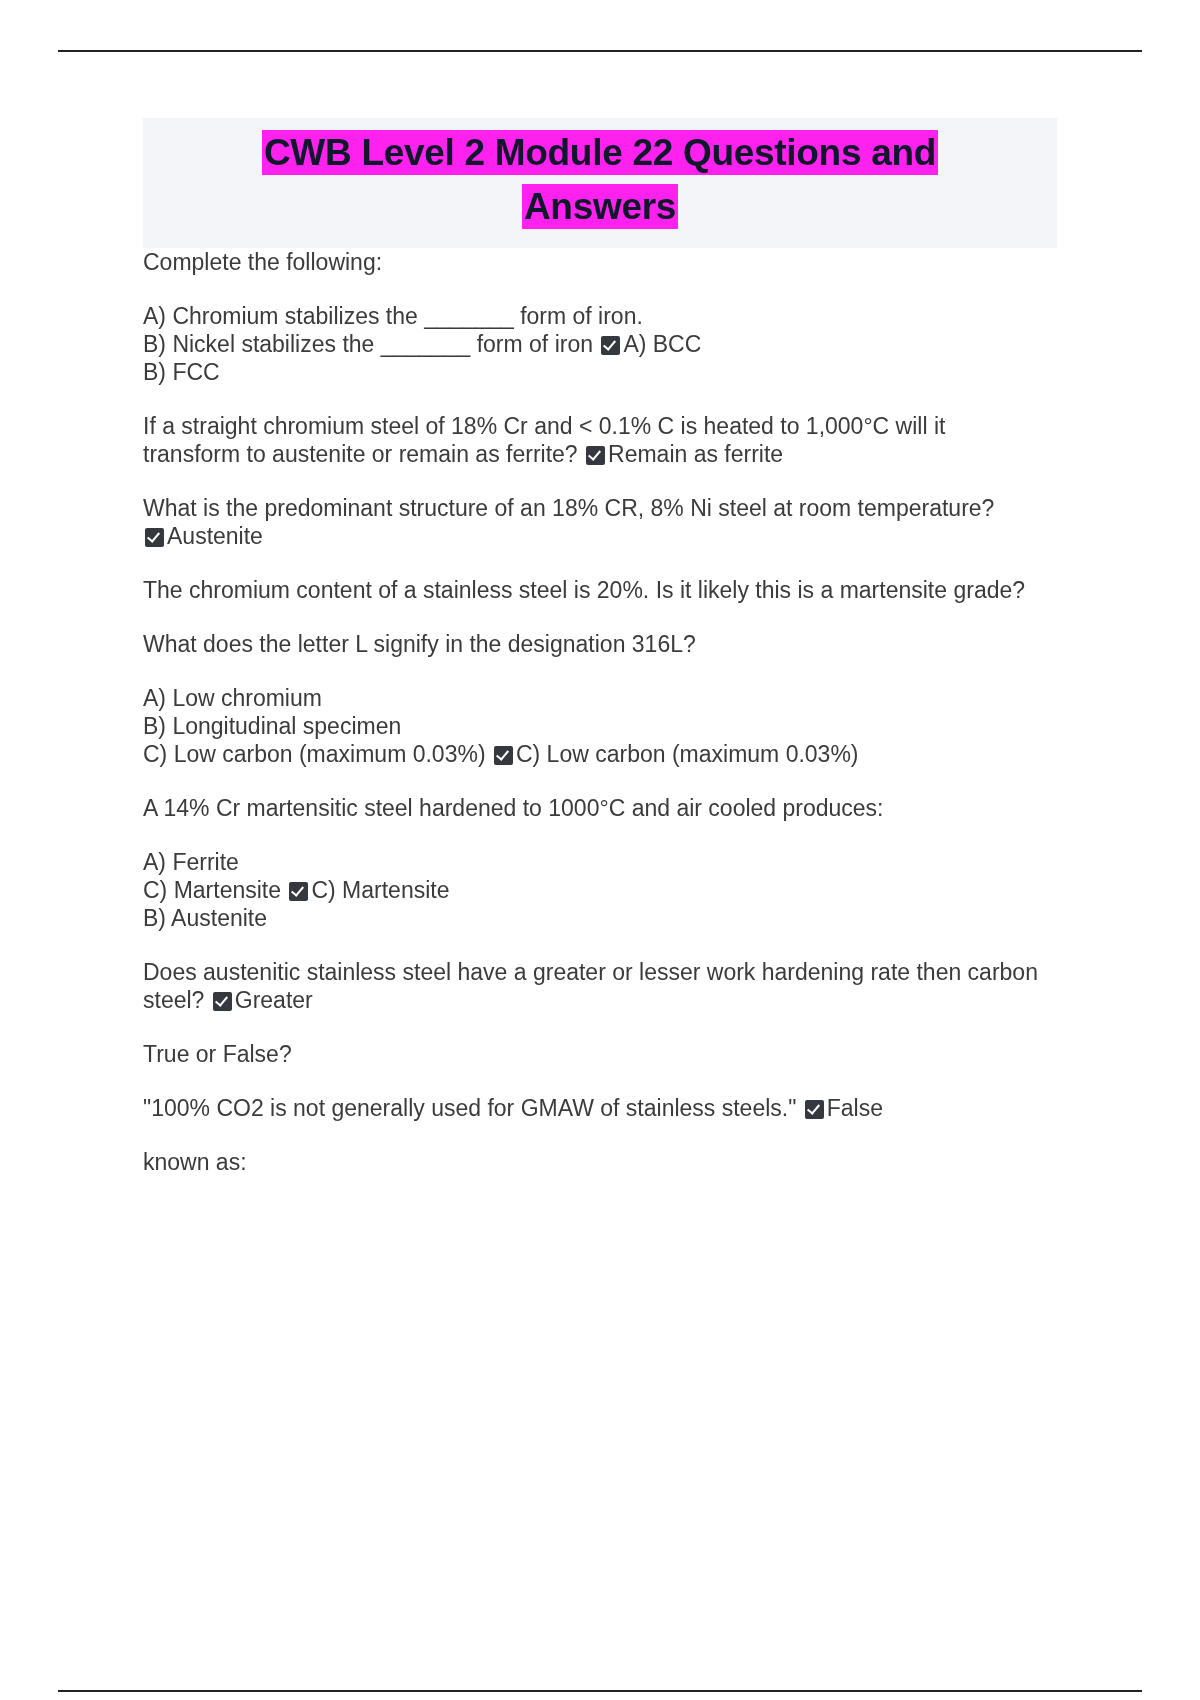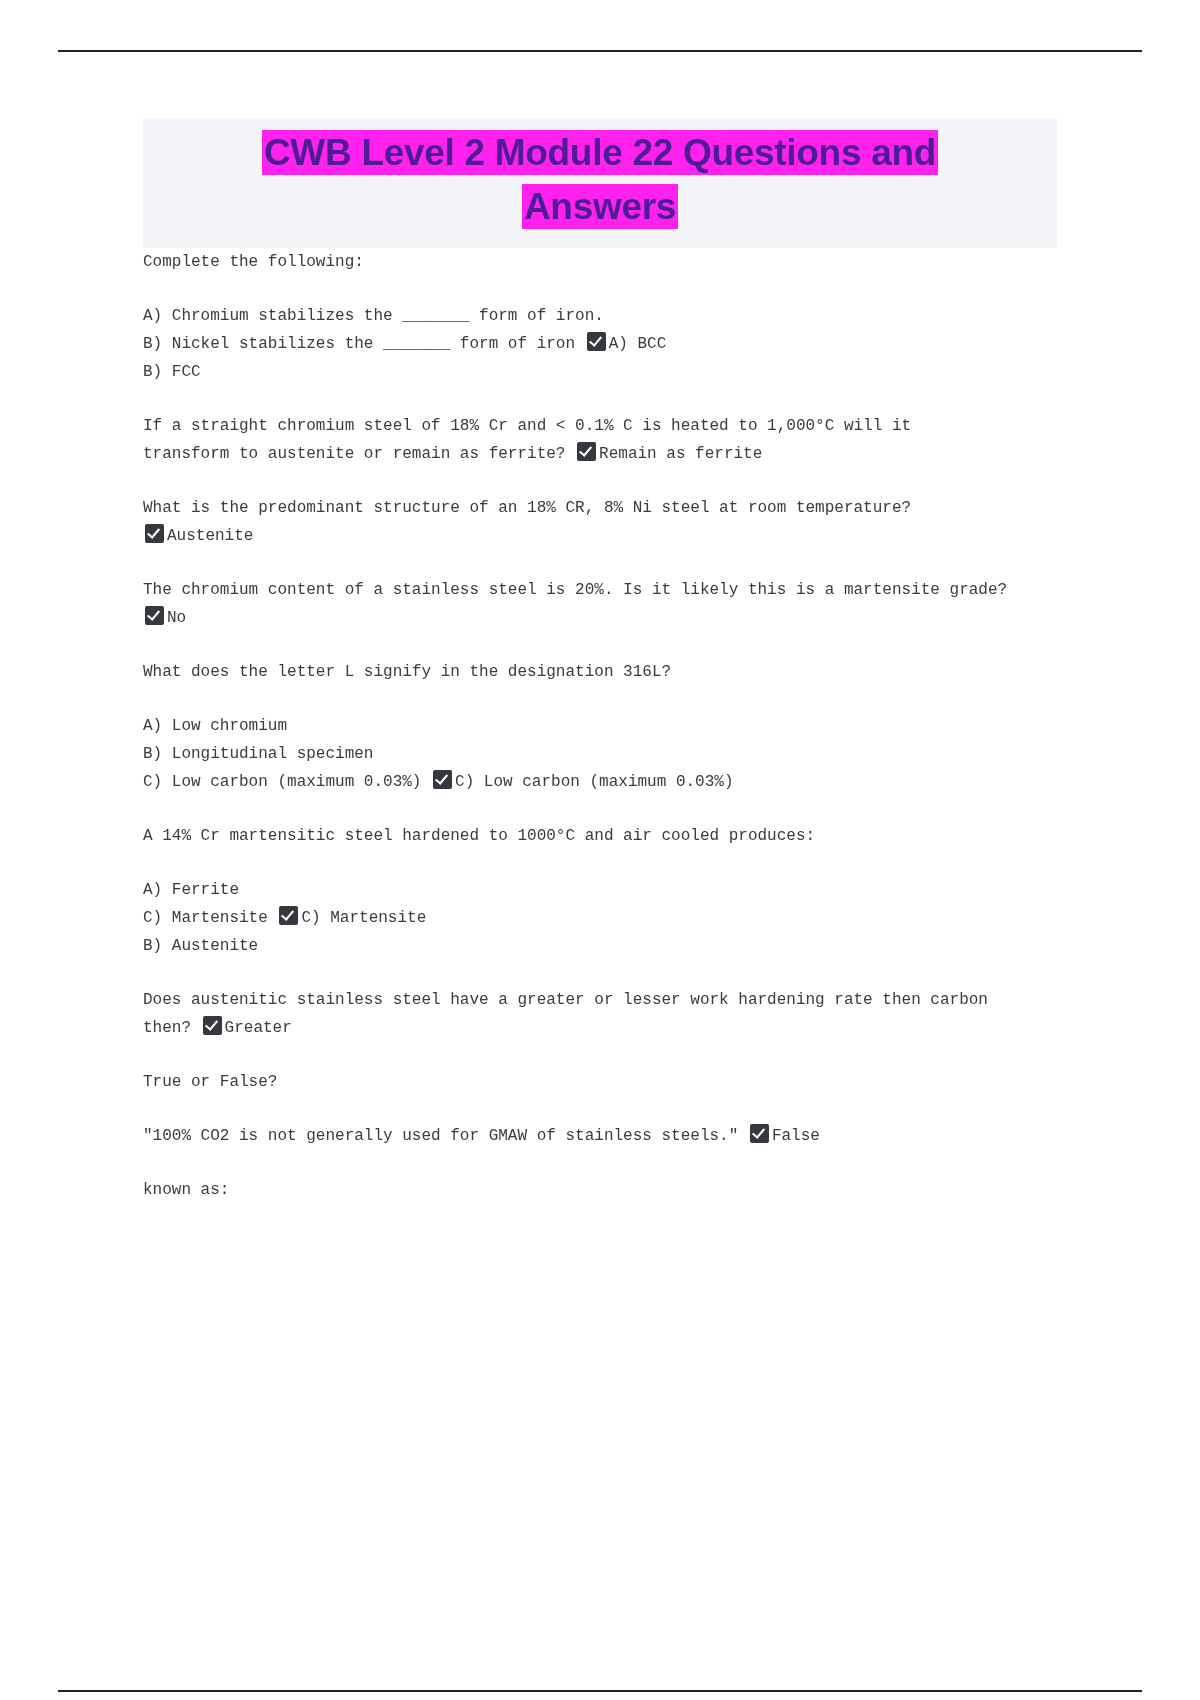--- a/index.html
+++ b/index.html
@@ -41,38 +41,37 @@
     text-align: center;
   }
   .title-block {
     background: #f4f5f9;
     padding: 8px 0 14px 0;
   }
   .title-line {
     font-size: 37px;
     font-weight: bold;
     line-height: 54px;
-    color: #4c1d95;
+    color: #0f172a;
     letter-spacing: -0.3px;
   }
   .hl {
     background: #ff22ee;
     padding: 2px 2px;
   }
   .content {
     margin: 0 auto;
     padding: 0 85px;
     max-width: 1030px;
   }
   .para {
-    font-size: 16px;
+    font-size: 23px;
     line-height: 28px;
     color: #3b3b3b;
     margin: 0 0 26px 0;
-    font-family: Liberation Mono, monospace;
   }
   .para-lines div { margin: 0; }
   .ans {
     white-space: nowrap;
     text-align: center;
   }
   .cb {
     display: inline-block;
     width: 19px;
     height: 19px;
@@ -120,41 +119,40 @@
       <div class="para para-lines">
         <div><span>If a straight chromium steel of 18% Cr and &lt; 0.1% C is heated to 1,000°C will it</span></div>
         <div><span>transform to austenite or remain as ferrite? </span><span class="ans"><span class="cb"></span><span>Remain as ferrite</span></span></div>
       </div>
       <div class="para para-lines">
         <div><span>What is the predominant structure of an 18% CR, 8% Ni steel at room temperature?</span></div>
         <div><span></span><span class="ans"><span class="cb"></span><span>Austenite</span></span></div>
       </div>
       <div class="para para-lines">
         <div><span>The chromium content of a stainless steel is 20%. Is it likely this is a martensite grade?</span></div>
-        <div><span></span><span class="ans"><span class="cb"></span><span>No</span></span></div>
       </div>
       <div class="para para-lines">
         <div><span>What does the letter L signify in the designation 316L?</span></div>
       </div>
       <div class="para para-lines">
         <div><span>A) Low chromium</span></div>
         <div><span>B) Longitudinal specimen</span></div>
         <div><span>C) Low carbon (maximum 0.03%) </span><span class="ans"><span class="cb"></span><span>C) Low carbon (maximum 0.03%)</span></span></div>
       </div>
       <div class="para para-lines">
         <div><span>A 14% Cr martensitic steel hardened to 1000°C and air cooled produces:</span></div>
       </div>
       <div class="para para-lines">
         <div><span>A) Ferrite</span></div>
         <div><span>C) Martensite </span><span class="ans"><span class="cb"></span><span>C) Martensite</span></span></div>
         <div><span>B) Austenite</span></div>
       </div>
       <div class="para para-lines">
         <div><span>Does austenitic stainless steel have a greater or lesser work hardening rate then carbon</span></div>
-        <div><span>then? </span><span class="ans"><span class="cb"></span><span>Greater</span></span></div>
+        <div><span>steel? </span><span class="ans"><span class="cb"></span><span>Greater</span></span></div>
       </div>
       <div class="para para-lines">
         <div><span>True or False?</span></div>
       </div>
       <div class="para para-lines">
         <div><span>"100% CO2 is not generally used for GMAW of stainless steels." </span><span class="ans"><span class="cb"></span><span>False</span></span></div>
       </div>
       <div class="para para-lines">
         <div><span>known as:</span></div>
       </div>

